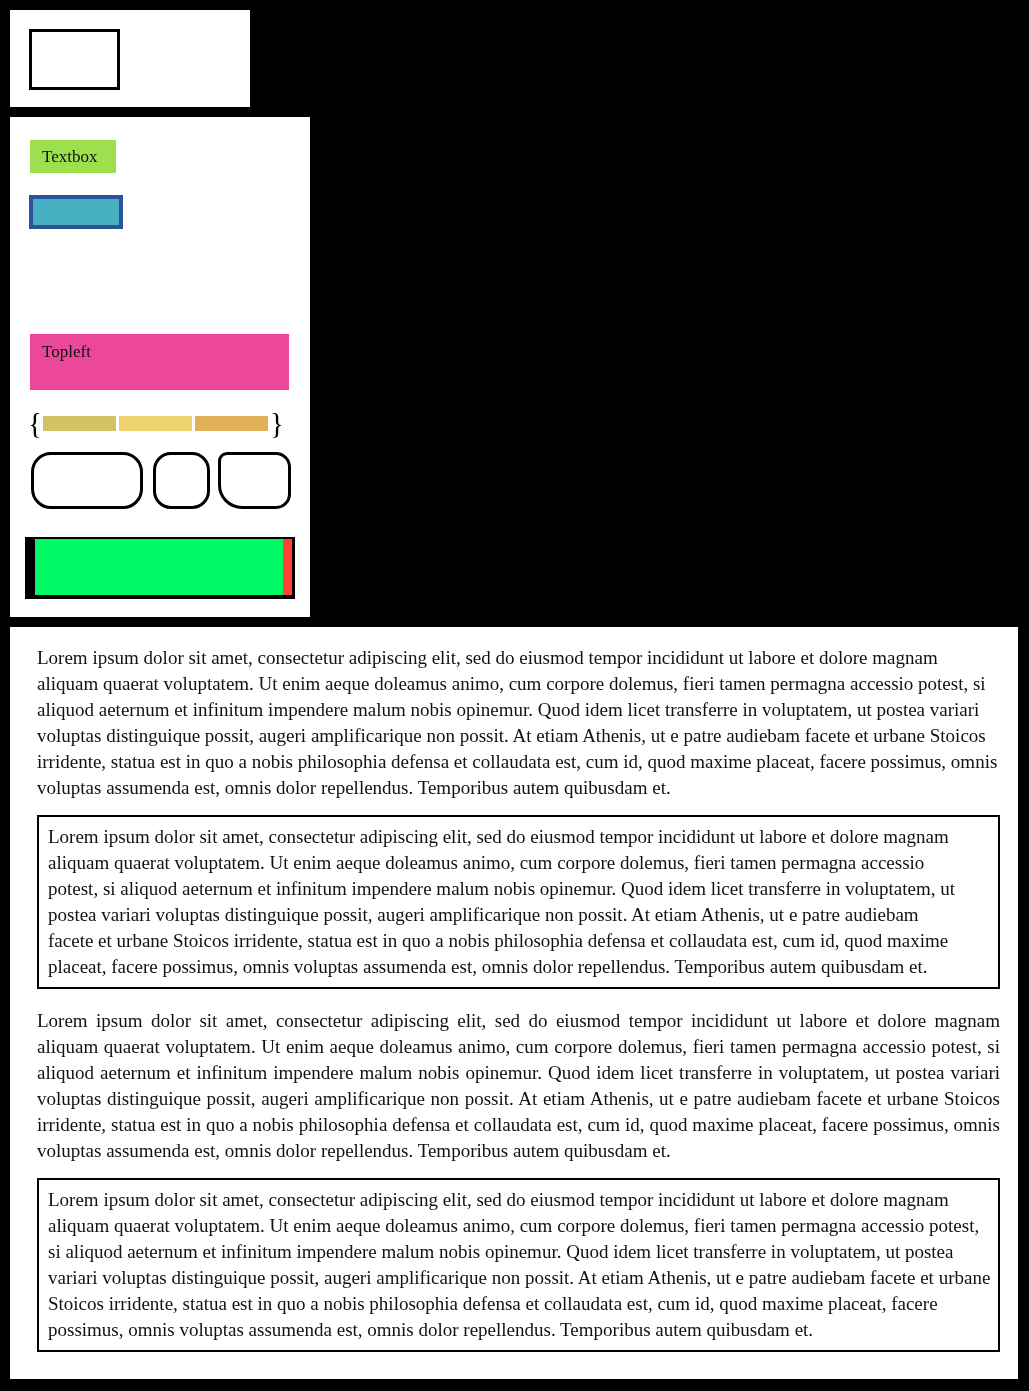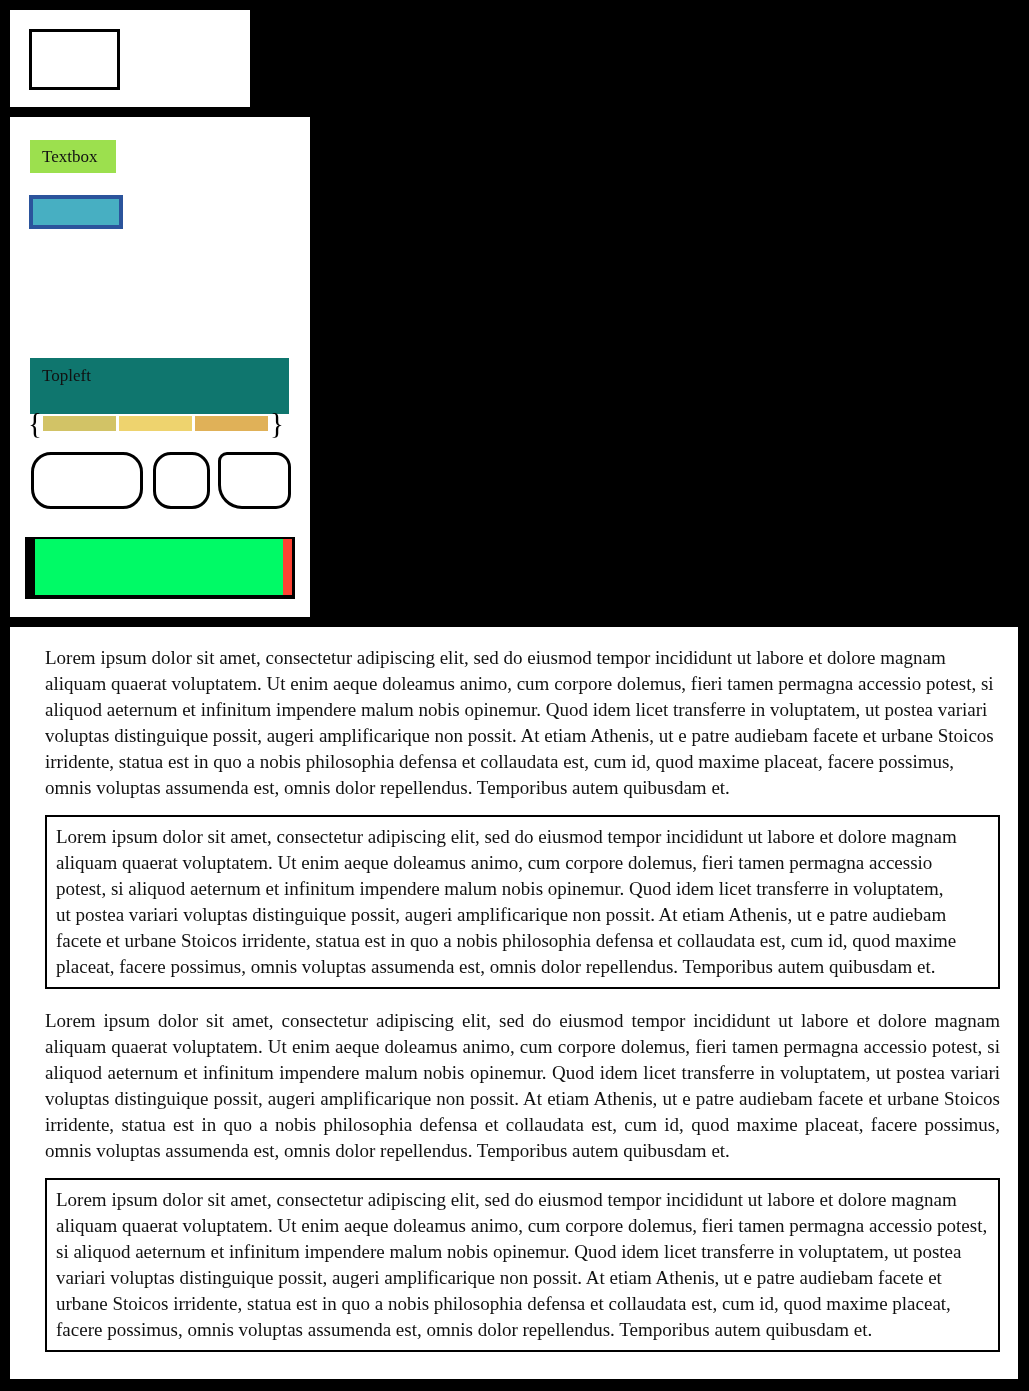--- a/index.html
+++ b/index.html
@@ -41,21 +41,21 @@
   
   .progress-track{position:absolute;left:15px;top:420px;width:270px;height:62px;background:#000;}
   .progress-fill{position:absolute;left:10px;top:2px;width:248px;height:56px;}
   .progress-remainder{position:absolute;left:258px;top:2px;width:9px;height:56px;}
   
   #panel-text{
     left:10px;top:627px;width:1008px;height:752px;
     box-sizing:border-box;padding:11px 18px 0 19px;
     font-size:19px;line-height:26px;color:#111;
   }
-  .para{margin:7px 0 14px 16px;}
+  .para{margin:7px 0 14px 8px;}
   .bordered{border:2px solid #000;margin-bottom:19px;}
   .pad-wide{padding:7px 38px 7px 9px;}
   .pad-narrow{padding:7px 4px 7px 9px;}
   .justify{text-align:justify;}
 </style>
 </head>
 <body>
 
 <div class="panel" id="panel-top">
   <div class="outlined-rect"></div>
@@ -63,21 +63,21 @@
 
 <div class="panel" id="panel-widgets">
 
   <div class="chip chip-textbox" style="background-color: rgb(156, 224, 78);">
     <span>Textbox</span>
   </div>
 
   <div class="chip chip-input" style="background-color: rgb(71, 175, 194);"></div>
 
 
-  <div class="chip chip-topleft" style="background-color: #0f766e; margin-top: 24px;">
+  <div class="chip chip-topleft" style="background-color: #ec4899;">
     <span>Topleft</span>
   </div>
 
   <div class="brace-row">
     <span class="brace">{</span>
     <span class="cbar" style="background-color: rgb(210, 195, 102);"></span>
     <span class="cbar" style="background-color: rgb(238, 211, 110);"></span>
     <span class="cbar" style="background-color: rgb(224, 177, 88);"></span>
     <span class="brace">}</span>
   </div>

